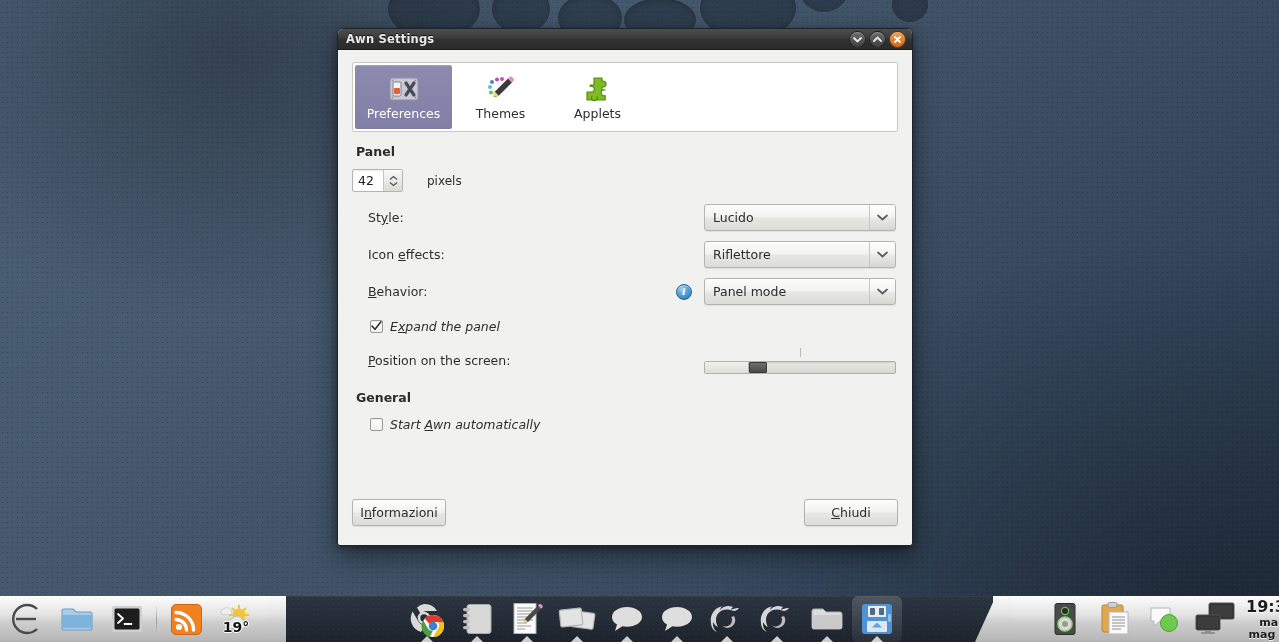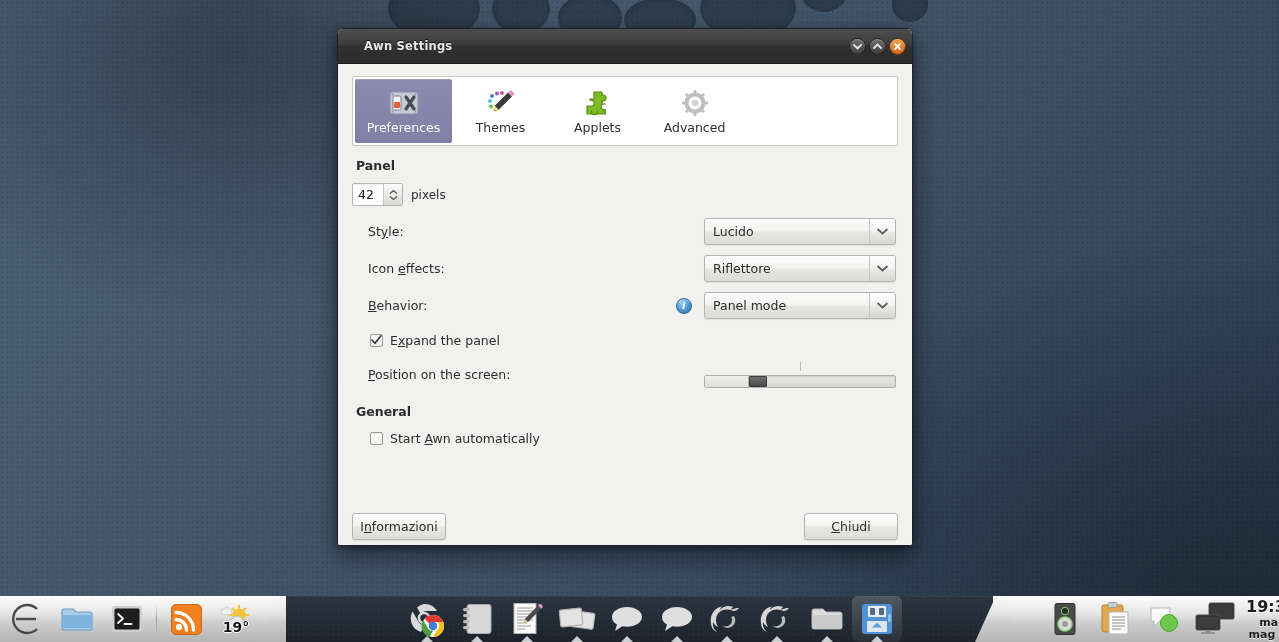--- a/index.html
+++ b/index.html
@@ -39,24 +39,24 @@
     position: absolute;
     left: 337px; top: 28px;
     width: 576px; height: 518px;
     border-radius: 6px 6px 3px 3px;
     box-shadow: 0 10px 26px rgba(0,0,0,0.45), 0 2px 6px rgba(0,0,0,0.35);
     background: #f2f2f0;
     overflow: hidden;
     border: 1px solid #1d2430;
   }
   #titlebar {
-    height: 35px;
+    height: 21px;
     background: linear-gradient(180deg, #4d4d4d 0%, #3c3c3c 45%, #313131 50%, #2b2b2b 100%);
     display: flex; align-items: center;
-    padding: 0 6px 0 26px;
+    padding: 0 6px 0 8px;
     border-bottom: 1px solid #1b1b1b;
     position: relative;
   }
   #title-text {
     color: #e9e9e9;
     font-size: 11.5px;
     font-weight: bold;
     letter-spacing: 0.2px;
     text-shadow: 0 -1px 0 rgba(0,0,0,0.7);
     flex: 1;
@@ -120,21 +120,21 @@
   .row {
     display: flex; align-items: center;
     height: 27px;
     margin-bottom: 10px;
   }
   .row .lbl {
     font-size: 12.5px; color: #2d2d2d;
     padding-left: 16px;
     flex: 1;
   }
-  .row .ctl { width: 194px; display: flex; align-items: center; }
+  .row .ctl { width: 194px; display: flex; align-items: center; gap: 16px; }
   .mn { text-decoration: underline; }
 
   
   .spin {
     display: inline-flex; align-items: stretch;
     height: 23px;
     border: 1px solid #b4b4b0;
     border-radius: 2px;
     background: #ffffff;
     box-shadow: inset 0 1px 2px rgba(0,0,0,0.08);
@@ -197,21 +197,21 @@
   .cbx {
     width: 13px; height: 13px;
     border: 1px solid #9a9a96;
     border-radius: 2px;
     background: linear-gradient(180deg,#ffffff,#f0f0ee);
     margin-right: 7px;
     display: flex; align-items: center; justify-content: center;
     cursor: pointer;
     box-shadow: inset 0 1px 1px rgba(0,0,0,0.07);
   }
-  .checkrow .ctext { font-size: 12.5px; color: #2d2d2d; }
+  .checkrow .ctext { font-size: 12.5px; color: #2d2d2d; font-style: italic; }
 
   
   .slider-wrap { width: 192px; position: relative; height: 27px; display: flex; align-items: flex-end; }
   .slider-track {
     width: 192px; height: 13px;
     border: 1px solid #b0b0ac;
     border-radius: 2px;
     background: linear-gradient(180deg,#e9e9e6,#d7d7d3);
     position: relative;
     box-shadow: inset 0 1px 2px rgba(0,0,0,0.12);
@@ -405,33 +405,20 @@
 
         <div class="tab">
           <div class="ticon">
             <svg width="28" height="28" viewBox="0 0 28 28">
               <path d="M10 3h8v3.2a3 3 0 1 1 0 5.6V15h3.2a3 3 0 1 0 0 5.6V25h-8v-3.4a3 3 0 1 1-5.6 0V25H3v-8h3.2a3 3 0 1 0 0-5.6V10h3.8V3z" fill="#7fbb24" stroke="#558c10" stroke-width="1.2" stroke-linejoin="round"></path>
             </svg>
           </div>
           <div class="tlabel">Applets</div>
         </div>
 
-        <div class="tab">
-          <div class="ticon">
-            <svg width="30" height="30" viewBox="0 0 30 30">
-              <circle cx="15" cy="15" r="8.5" fill="none" stroke="#bfbfbf" stroke-width="4"></circle>
-              <circle cx="15" cy="15" r="3.3" fill="#d4d4d4"></circle>
-              <g stroke="#bfbfbf" stroke-width="3" stroke-linecap="round">
-                <path d="M15 3.2v3M15 23.8v3M3.2 15h3M23.8 15h3"></path>
-                <path d="M6.8 6.8l2.1 2.1M21.1 21.1l2.1 2.1M23.2 6.8l-2.1 2.1M8.9 21.1l-2.1 2.1"></path>
-              </g>
-            </svg>
-          </div>
-          <div class="tlabel">Advanced</div>
-        </div>
       </div>
 
       <div id="form">
 
         <div class="section-title">Panel</div>
 
         <div class="row">
           <div class="ctl">
             <div class="spin">
               <input type="text" value="42" style="">

